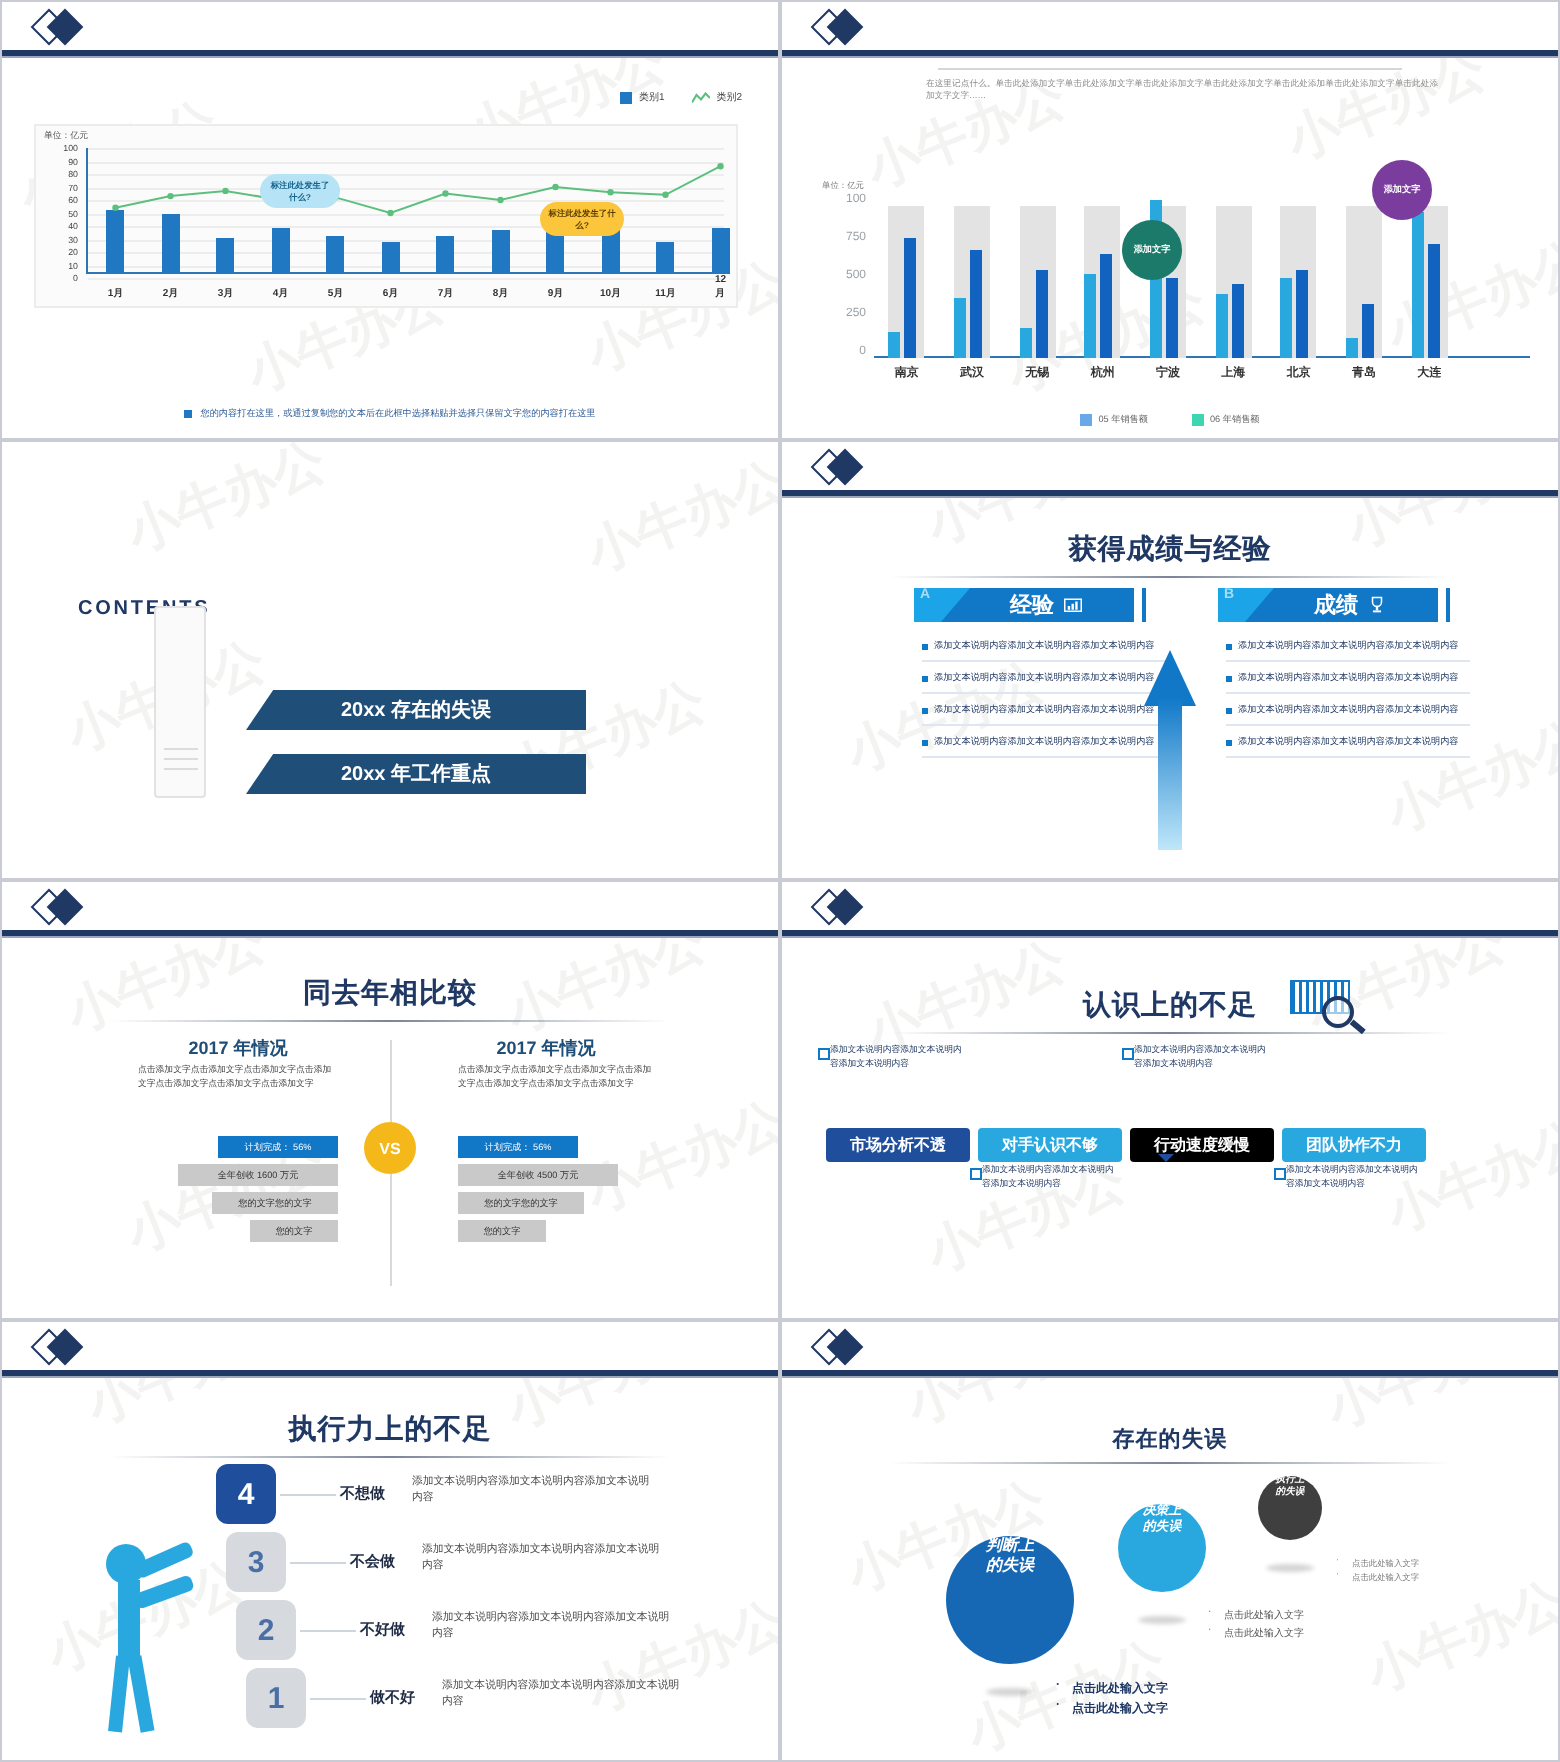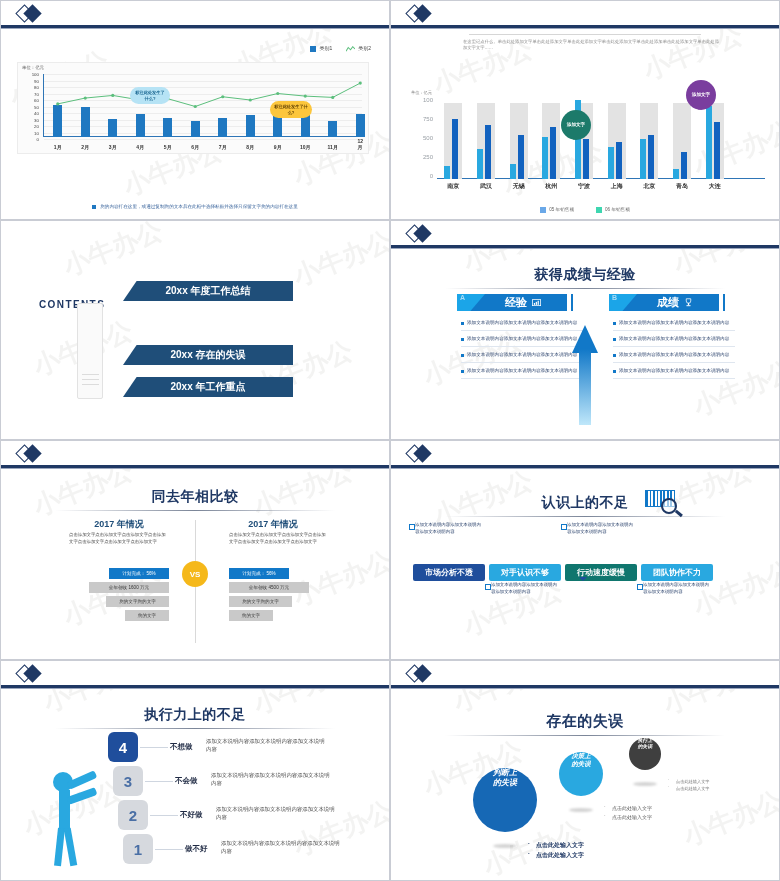--- a/index.html
+++ b/index.html
@@ -363,21 +363,20 @@
   <div class="slide">
     <div class="wm">
       <span style="left:60px;top:10px;">小牛办公</span>
       <span style="left:290px;top:20px;">小牛办公</span>
       <span style="left:30px;top:110px;">小牛办公</span>
       <span style="left:250px;top:130px;">小牛办公</span>
     </div>
     <div class="body" style="top:0;">
       <div class="contents-label">CONTENTS</div>
       <div class="cbook"></div>
-      <div class="cbar l" style="top:60px;">20xx 年度工作总结</div>
       <div class="cbar l" style="top:124px;">20xx 存在的失误</div>
       <div class="cbar l" style="top:156px;">20xx 年工作重点</div>
     </div>
   </div>
 
   <div class="slide">
     <div class="wm">
       <span style="left:70px;top:6px;">小牛办公</span>
       <span style="left:280px;top:8px;">小牛办公</span>
       <span style="left:30px;top:120px;">小牛办公</span>
@@ -495,21 +494,21 @@
       <div class="srch" style="left:254px; top:20px;">
         <div class="bars"></div>
           <div class="mg"></div>
           <div class="hd"></div>
       </div>
       <div id="s6">
           <div class="tagbox" style="left: 22px; top: 94px; background: rgb(31, 78, 156); border-top-color: rgb(31, 78, 156);">市场分析不透</div>
           <div class="tagtxt" style="left: 18px; top: 52px;">添加文本说明内容添加文本说明内容添加文本说明内容</div>
           <div class="tagbox" style="left: 98px; top: 94px; background: rgb(41, 168, 224); border-top-color: rgb(41, 168, 224);">对手认识不够</div>
           <div class="tagtxt" style="left: 94px; top: 112px;">添加文本说明内容添加文本说明内容添加文本说明内容</div>
-          <div class="tagbox" style="left: 174px; top: 94px; background: #0f766e; border-top-color: rgb(31, 78, 156);">行动速度缓慢</div>
+          <div class="tagbox" style="left: 174px; top: 94px; background: #000000; border-top-color: rgb(31, 78, 156);">行动速度缓慢</div>
           <div class="tagtxt" style="left: 170px; top: 52px;">添加文本说明内容添加文本说明内容添加文本说明内容</div>
           <div class="tagbox" style="left: 250px; top: 94px; background: rgb(41, 168, 224); border-top-color: rgb(41, 168, 224);">团队协作不力</div>
           <div class="tagtxt" style="left: 246px; top: 112px;">添加文本说明内容添加文本说明内容添加文本说明内容</div>
         </div>
     </div>
   </div>
 
   <div class="slide">
     <div class="wm">
       <span style="left:40px;top:6px;">小牛办公</span>
@@ -567,21 +566,21 @@
     </div>
     <div class="hdr">
       <div class="logo">
         <div class="dia a"></div>
           <div class="dia b"></div>
       </div>
       <div class="rule"></div>
         <div class="rule2"></div>
     </div>
     <div class="body">
-      <div class="ttl" style="margin-top:22px; font-size:15px;">存在的失误</div>
+      <div class="ttl" style="margin-top:22px; font-size:11px;">存在的失误</div>
       <div class="ttl-rule"></div>
       <div id="s8">
           <div class="pin" style="left: 82px; top: 78px; width: 64px; height: 64px; background: rgb(22, 104, 181); font-size: 8px; border-top-color: rgb(22, 104, 181);">
             <span>判断上<br>的失误</span>
           </div>
           <div class="shadow" style="left: 102px; top: 154px; width: 24px;"></div>
           <ul class="pintxt" style="left: 136px; top: 150px; color: rgb(31, 56, 100); font-weight: bold; font-size: 6px;">
             <li>点击此处输入文字</li>
             <li>点击此处输入文字</li>
           </ul>

